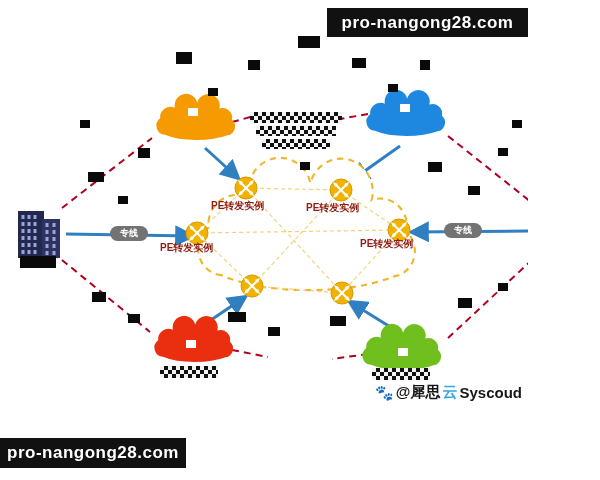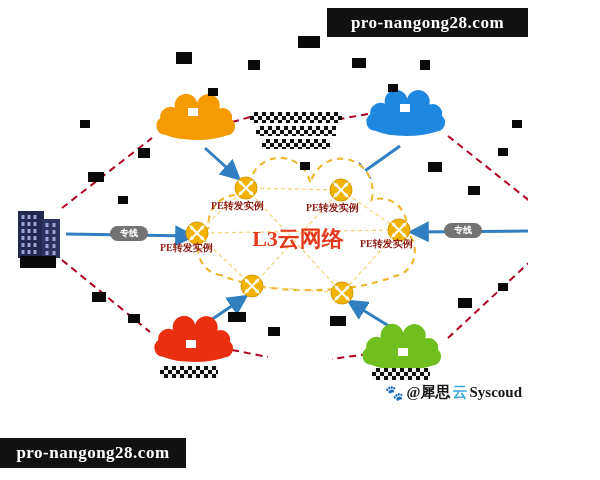--- a/index.html
+++ b/index.html
@@ -1,17 +1,17 @@
 <!DOCTYPE html>
 <html><head>
 <meta charset="utf-8">
 <style>
   html,body{margin:0;padding:0;background:#fff;}
   .stage{position:relative;width:528px;height:480px;background:#fff;overflow:hidden;
-         font-family:Liberation Serif, serif;border-radius:8px;}
+         font-family:Liberation Sans, sans-serif;border-radius:8px;}
   svg{position:absolute;left:0;top:0;}
   .banner{position:absolute;background:#111;color:#fff;font-weight:bold;font-size:17px;
           display:flex;align-items:center;justify-content:center;letter-spacing:.5px;z-index:6;}
   .banner.tr{right:0;top:8px;width:201px;height:29px;}
   .banner.bl{left:0;top:438px;width:186px;height:30px;}
   .center-title{position:absolute;left:228px;top:224px;width:140px;text-align:center;
                 font-size:22px;font-weight:bold;color:#e23a1d;z-index:4;}
   .pe-label{position:absolute;width:70px;text-align:left;font-size:10px;font-weight:bold;
             color:#8f1d12;z-index:4;}
   .pe-tl{left:211px;top:199px;} .pe-tr{left:306px;top:201px;}
@@ -116,21 +116,20 @@
         <line x1="17" y1="10" x2="17" y2="50"></line>
         <line x1="29" y1="18" x2="29" y2="50"></line>
         <line x1="36" y1="18" x2="36" y2="50"></line>
       </g>
     </g>
   </svg>
 
   <div class="banner tr">pro-nangong28.com</div>
   <div class="banner bl">pro-nangong28.com</div>
 
-  <div class="center-title">L3云网络</div>
 
   <div class="pe-label pe-tl">PE转发实例</div>
   <div class="pe-label pe-tr">PE转发实例</div>
   <div class="pe-label pe-l">PE转发实例</div>
   <div class="pe-label pe-r">PE转发实例</div>
 
   <div class="badge badge-l">专线</div>
   <div class="badge badge-r">专线</div>
 
   <div class="credit">

